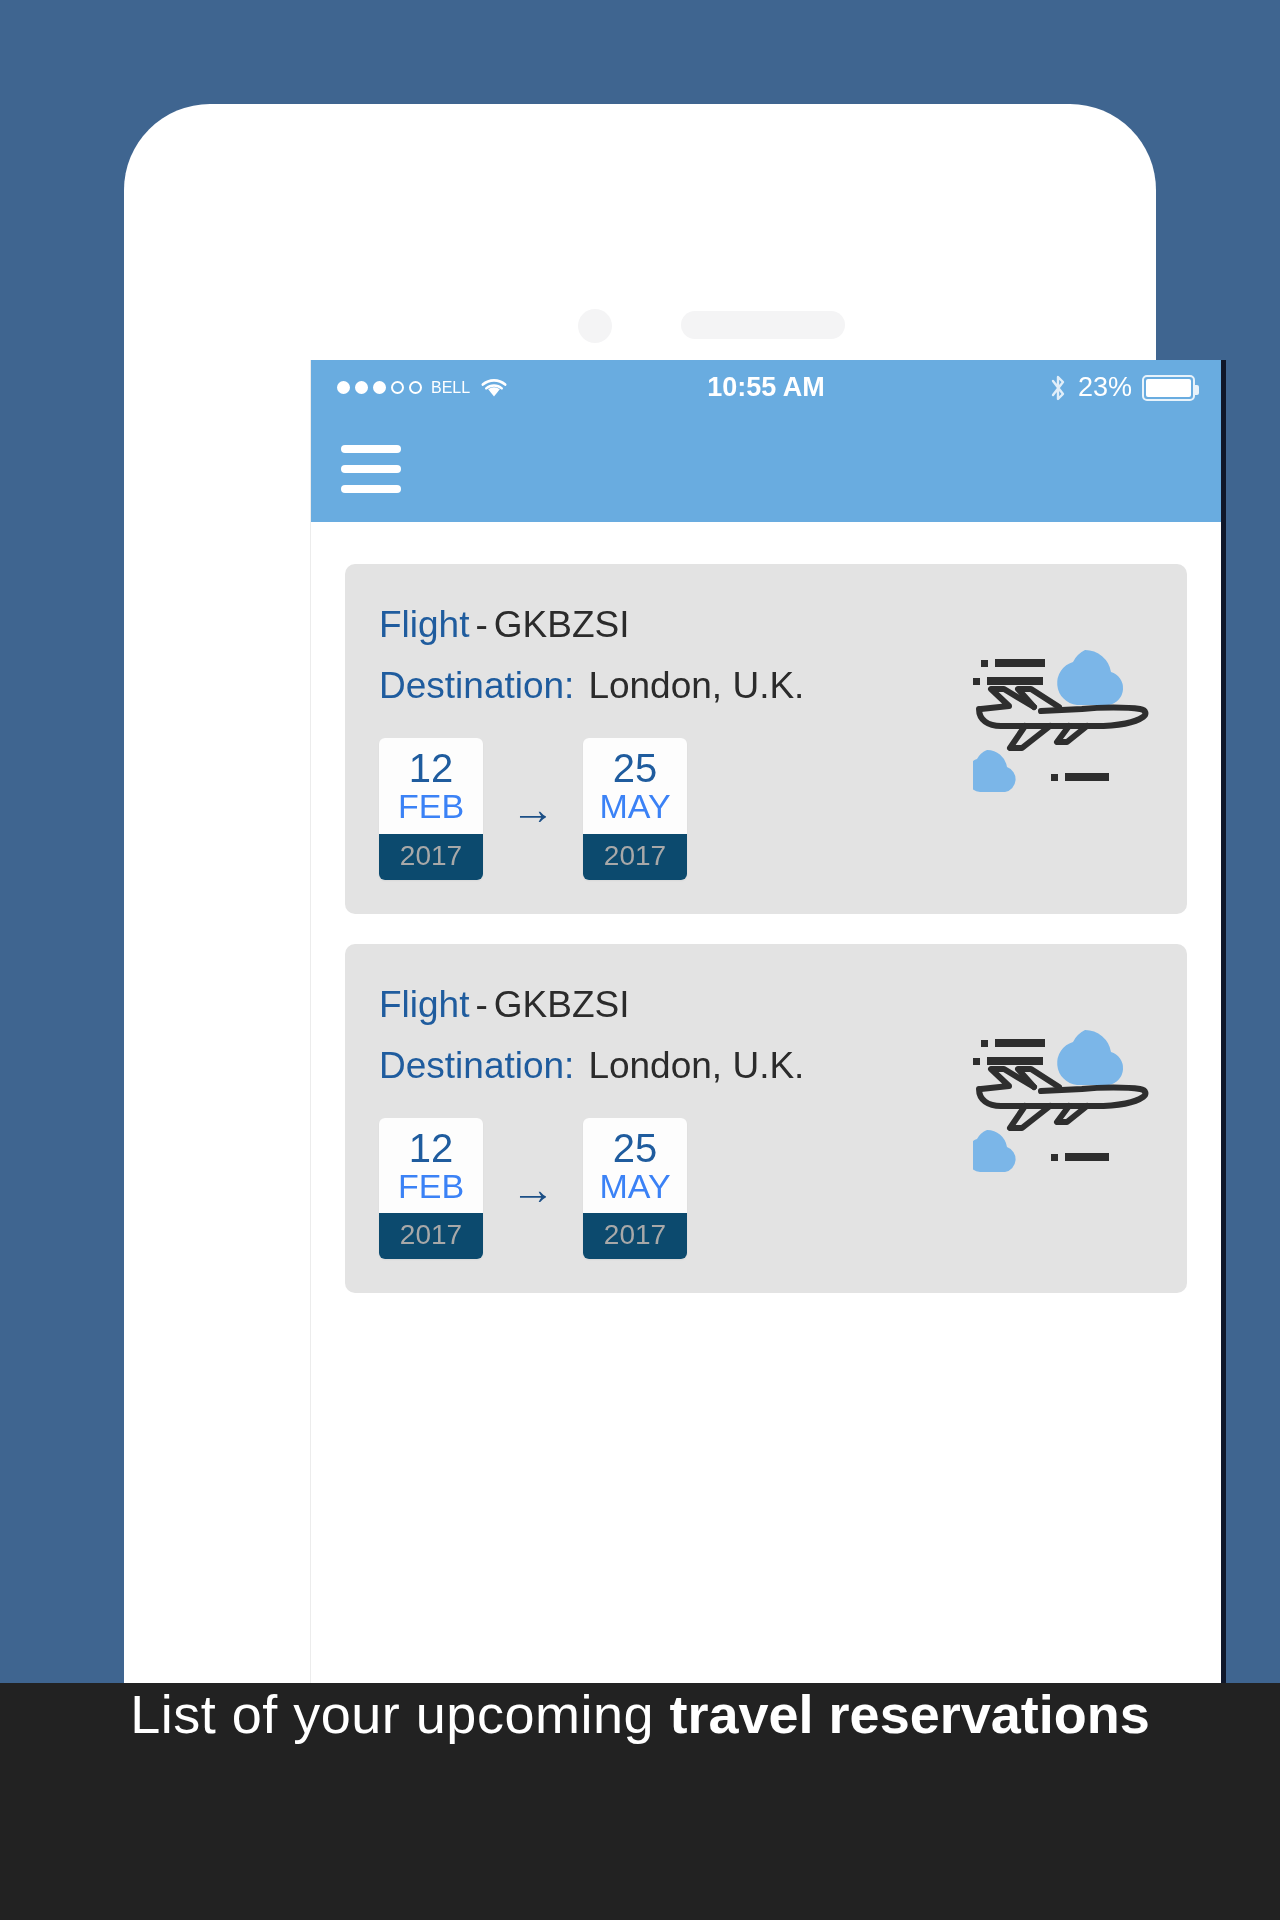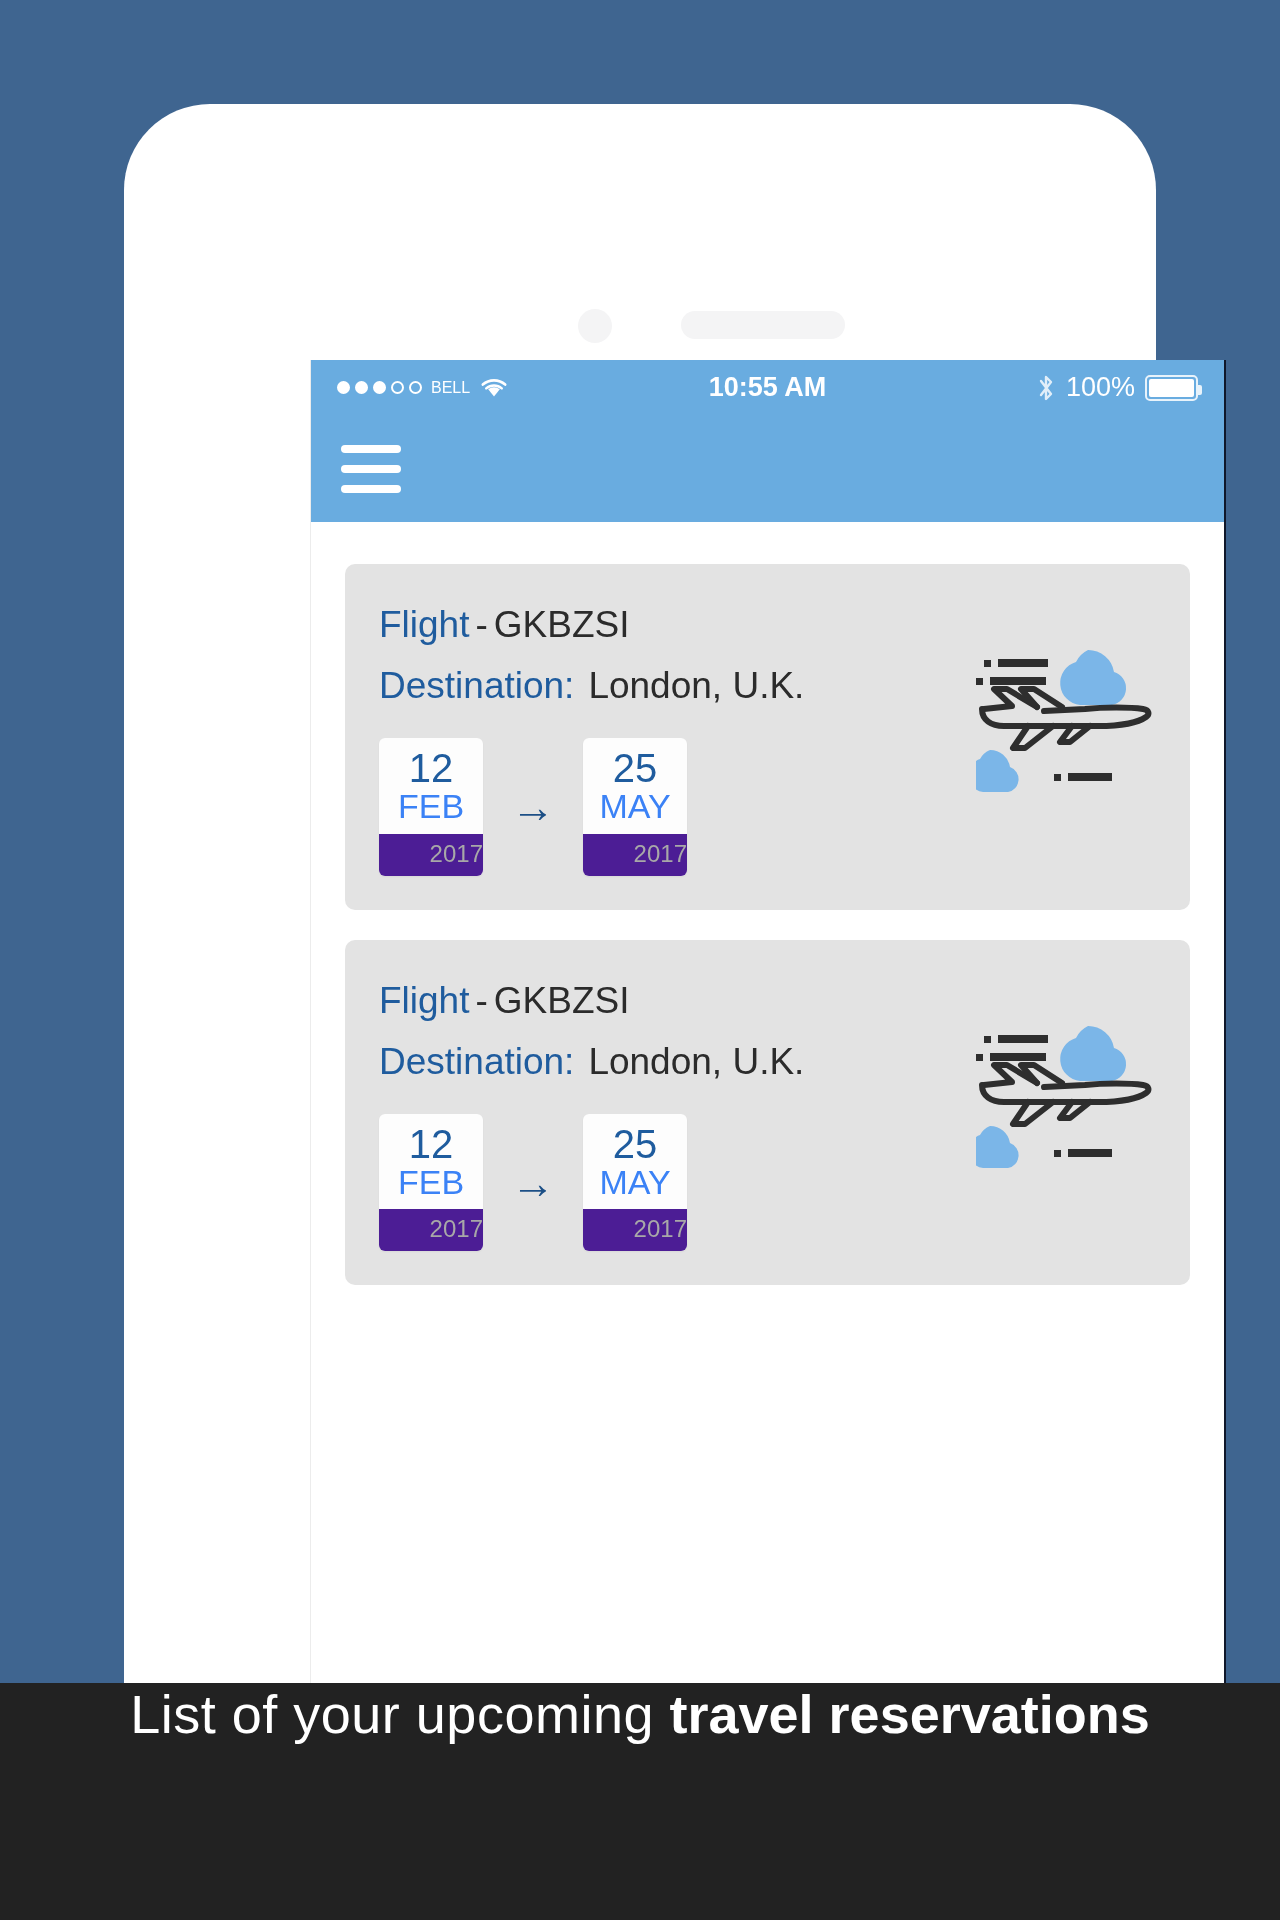--- a/index.html
+++ b/index.html
@@ -31,21 +31,21 @@
   }
 
   
   #phone-screen{
     position:absolute;
     left:186px; top:256px;
     width:916px; height:1448px;
     background:#ffffff;
     overflow:hidden;
     border-left:1px solid #ECECEC;
-    border-right:2px solid #0f172a;
+    border-right:5px solid #0f172a;
   }
 
   
   #status-bar{
     position:relative;
     height:55px;
     background:#69ACE0;
     display:flex; align-items:center;
     padding:0 26px;
     color:#ffffff;
@@ -103,21 +103,21 @@
   .dest-line .value-dark{ margin-left:14px; }
 
   .date-row{ display:flex; align-items:center; gap:0; }
   .date-box{
     width:104px; background:#FDFDFD;
     border-radius:6px; overflow:hidden; text-align:center;
     box-shadow:0 1px 2px rgba(0,0,0,.05);
   }
   .date-box .day{ font-size:40px; color:#1F5C9E; line-height:1.05; padding-top:9px; }
   .date-box .month{ font-size:34px; color:#3b82f6; line-height:1.05; padding-bottom:9px; }
-  .date-box .year{ font-size:24px; color:#A8A8A8; background:#4c1d95; padding:6px 0 8px 0;text-align:right; }
+  .date-box .year{ font-size:28px; color:#A8A8A8; background:#0c4a6e; padding:6px 0 8px 0; }
   .date-arrow{
     width:100px; text-align:center;
     font-size:44px; color:#1C4F86; line-height:1;
   }
 
   .plane-art{ position:absolute; right:34px; top:82px; width:180px; height:150px; }
 
   
   #caption-bar{
     position:absolute; left:0; bottom:0;
@@ -154,21 +154,21 @@
           <path d="M7.2 12.4 a12 12 0 0 1 15.6 0" stroke="#ffffff" stroke-width="2.4" fill="none" stroke-linecap="round"></path>
         </svg>
       </div>
 
       <div id="status-time">10:55 AM</div>
 
       <div id="status-right">
         <svg width="20" height="30" viewBox="0 0 20 30">
           <path d="M5 8 L15 21 L10 26 L10 4 L15 9 L5 22" stroke="rgba(255,255,255,.8)" stroke-width="2.4" fill="none" stroke-linejoin="round" stroke-linecap="round"></path>
         </svg>
-        <span id="battery-pct">100%</span>
+        <span id="battery-pct">23%</span>
         <div id="battery-icon">
           <div id="battery-fill"></div>
         </div>
       </div>
     </div>
 
     <div id="app-bar">
       <div id="menu-button">
         <span></span>
           <span></span>

